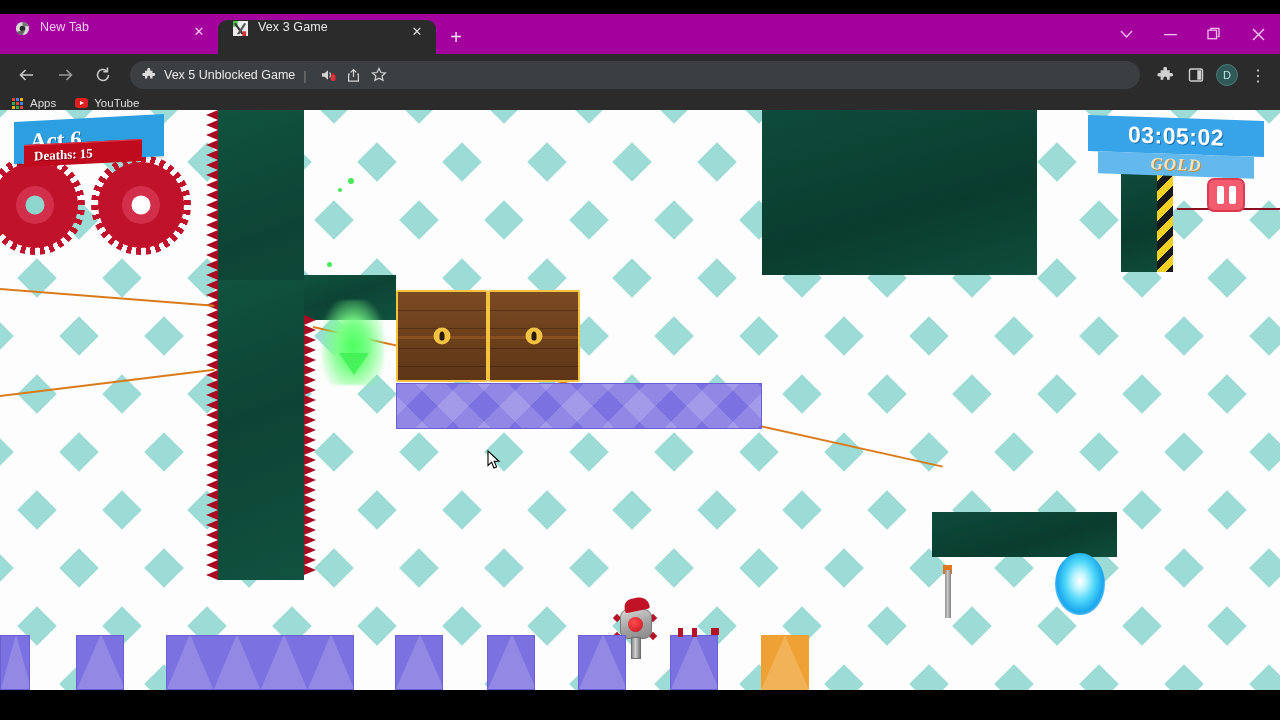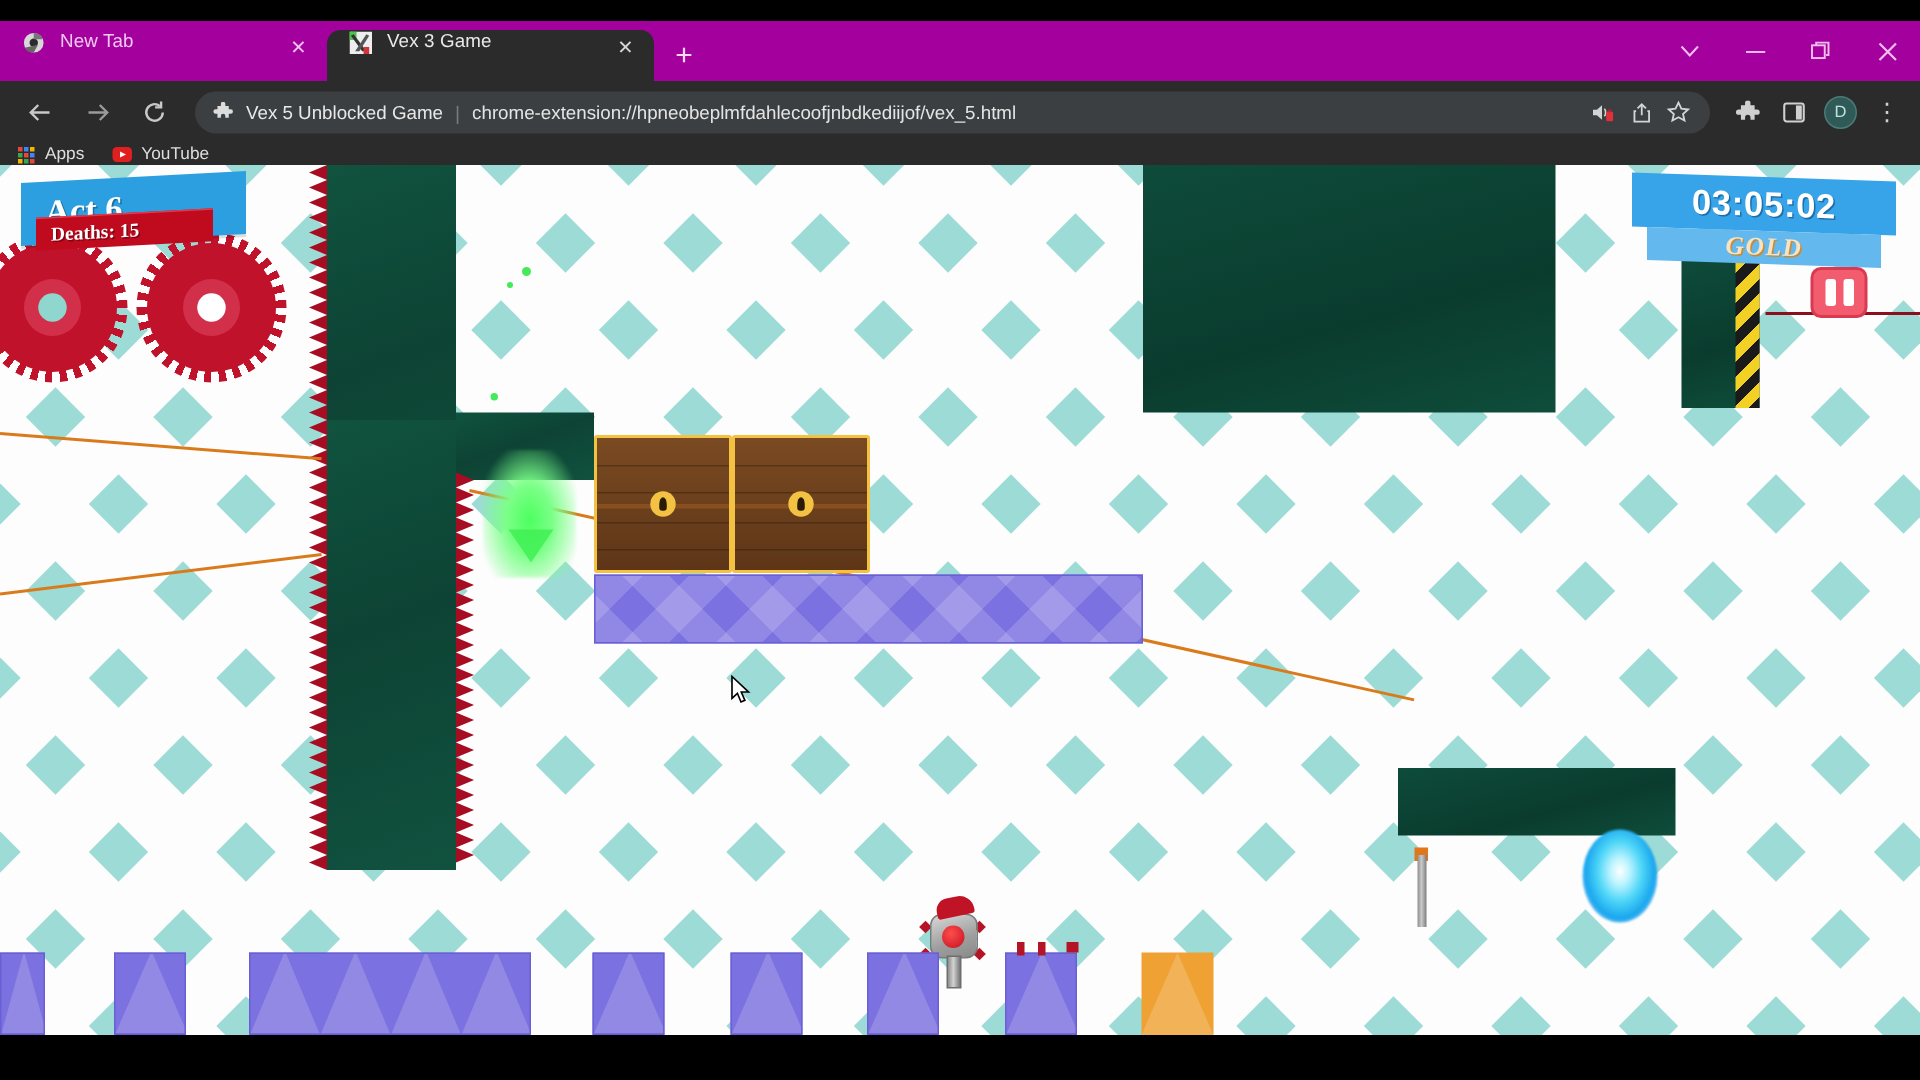--- a/index.html
+++ b/index.html
@@ -227,21 +227,20 @@
     </div>
 
     <div id="omnibox">
       <span id="omni-ext-icon">
         <svg width="14" height="14" viewBox="0 0 16 16">
           <path d="M6 1.5a1.7 1.7 0 0 1 3.4 0V3H12v2.6h1.5a1.7 1.7 0 0 1 0 3.4H12V12H9.4v-1.4a1.7 1.7 0 0 0-3.4 0V12H3.4V9H2a1.7 1.7 0 0 1 0-3.4h1.4V3H6z" fill="#dcdcdc"></path>
         </svg>
       </span>
       <span id="omni-name">Vex 5 Unblocked Game</span>
       <span id="omni-sep">|</span>
-      <span id="omni-url" title="Search Google or type a URL">chrome-extension://hpneobeplmfdahlecoofjnbdkediijof/vex_5.html</span>
 
       <span class="omni-act">
         <svg width="16" height="14" viewBox="0 0 16 14">
           <path d="M1 5.2h2.6L7 2.2v9.6L3.6 8.8H1z" fill="#d4d4d4"></path>
           <path d="M8.6 4.5c1.1 1.1 1.1 3.9 0 5" stroke="#d4d4d4" stroke-width="1.1" fill="none"></path>
           <rect x="9.8" y="6.4" width="4.6" height="6.4" rx="1" fill="#e1313b"></rect>
           <rect x="10.9" y="5" width="2.4" height="1.8" rx=".6" fill="#b5232c"></rect>
         </svg>
       </span>
       <span class="omni-act">

